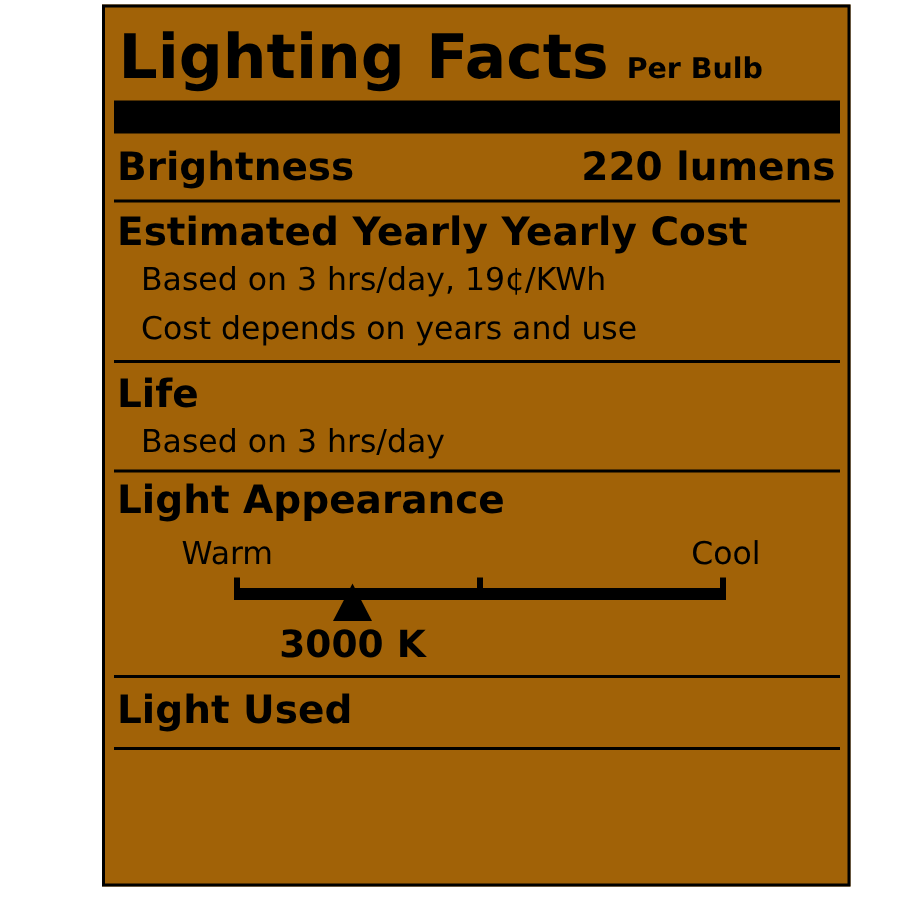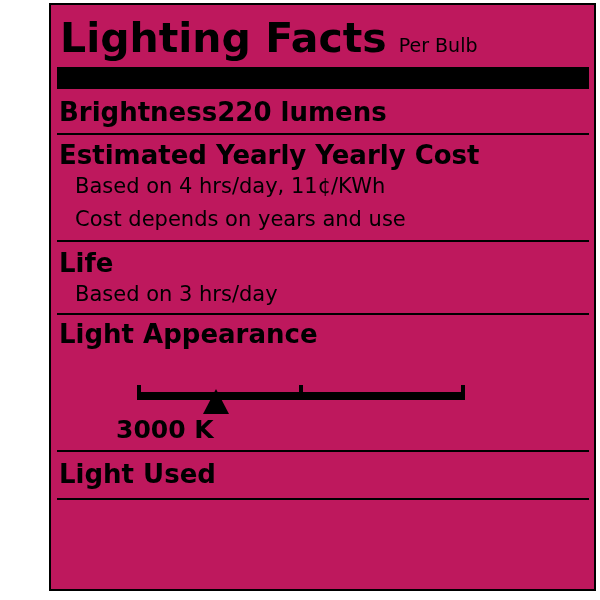--- a/index.html
+++ b/index.html
@@ -6,52 +6,51 @@
     margin: 0; padding: 0;
     width: 600px; height: 600px;
     background: #ffffff;
     font-family: "DejaVu Sans", sans-serif;
     color: #000;
     position: relative;
     overflow: hidden;
   }
   .label-box {
     position: absolute;
-    left: 49px; top: 3px;
+    left: 68px; top: 3px;
     width: 495px; height: 584px;
     border: 2px solid #000;
-    background: #be185d;
-    padding-left: 48px;
+    background: #a16207;
   }
   .abs { position: absolute; line-height: 1; white-space: nowrap; }
   .row {
     position: absolute; left: 8px; right: 8px;
-    display: flex; align-items: baseline;
+    display: flex; justify-content: space-between; align-items: baseline;
     line-height: 1;
   }
   .b26 { font-size: 26px; font-weight: bold; }
   .r21 { font-size: 21px; font-weight: normal; }
   .title-row { top: 13px; left: 9px; right: 8px; display: flex; align-items: baseline; gap: 12px; position: absolute; line-height: 1; }
   .title { font-size: 41px; font-weight: bold; }
-  .subtitle { font-size: 19px; }
+  .subtitle { font-size: 19px; font-weight: bold; }
   .black-bar { position: absolute; top: 62px; left: 6px; right: 5px; height: 22px; background: #000; }
   .rule { position: absolute; left: 6px; right: 5px; height: 2px; background: #000; }
   .note { left: 24px; }
   .tick { position: absolute; top: 380px; width: 4px; height: 15px; background: #000; }
   .scale-bar { position: absolute; top: 387px; left: 86px; width: 328px; height: 8px; background: #000; }
   .triangle {
     position: absolute; top: 384px; left: 152px;
     width: 0; height: 0;
     border-left: 13px solid transparent;
     border-right: 13px solid transparent;
     border-bottom: 25px solid #000;
   }
   .marker-value {
     position: absolute; top: 412px; left: 65px; width: 200px;
-    font-size: 25px; font-weight: bold; line-height: 1;
+    text-align: center; font-size: 25px; font-weight: bold; line-height: 1;
   }
 </style>
 </head>
 <body>
 
 <div class="label-box">
 
   <div class="title-row">
     <span class="title">Lighting Facts</span>
     <span class="subtitle">Per Bulb</span>
@@ -61,31 +60,35 @@
 
   <div class="row b26" style="top:94px">
     <span>Brightness</span>
     <span>220 lumens</span>
   </div>
   <div class="rule" style="top:128px"></div>
 
   <div class="row b26" style="top:137px">
     <span>Estimated Yearly Yearly Cost</span>
   </div>
-  <div class="abs r21 note" style="top:171px">Based on 4 hrs/day, 11¢/KWh</div>
+  <div class="abs r21 note" style="top:171px">Based on 3 hrs/day, 19¢/KWh</div>
   <div class="abs r21 note" style="top:204px">Cost depends on years and use</div>
   <div class="rule" style="top:235px"></div>
 
   <div class="row b26" style="top:245px">
     <span>Life</span>
   </div>
   <div class="abs r21 note" style="top:279px">Based on 3 hrs/day</div>
   <div class="rule" style="top:308px"></div>
 
   <div class="abs b26" style="top:316px; left:8px">Light Appearance</div>
+  <div class="row r21" style="top:354px; left:51px; right:58px">
+    <span>Warm</span>
+    <span>Cool</span>
+  </div>
 
   <div class="scale-bar"></div>
   <div class="tick" style="left:86px"></div>
   <div class="tick" style="left:248px"></div>
   <div class="tick" style="left:410px"></div>
   <div class="triangle"></div>
   <div class="marker-value">3000 K</div>
 
   <div class="rule" style="top:445px"></div>
 

